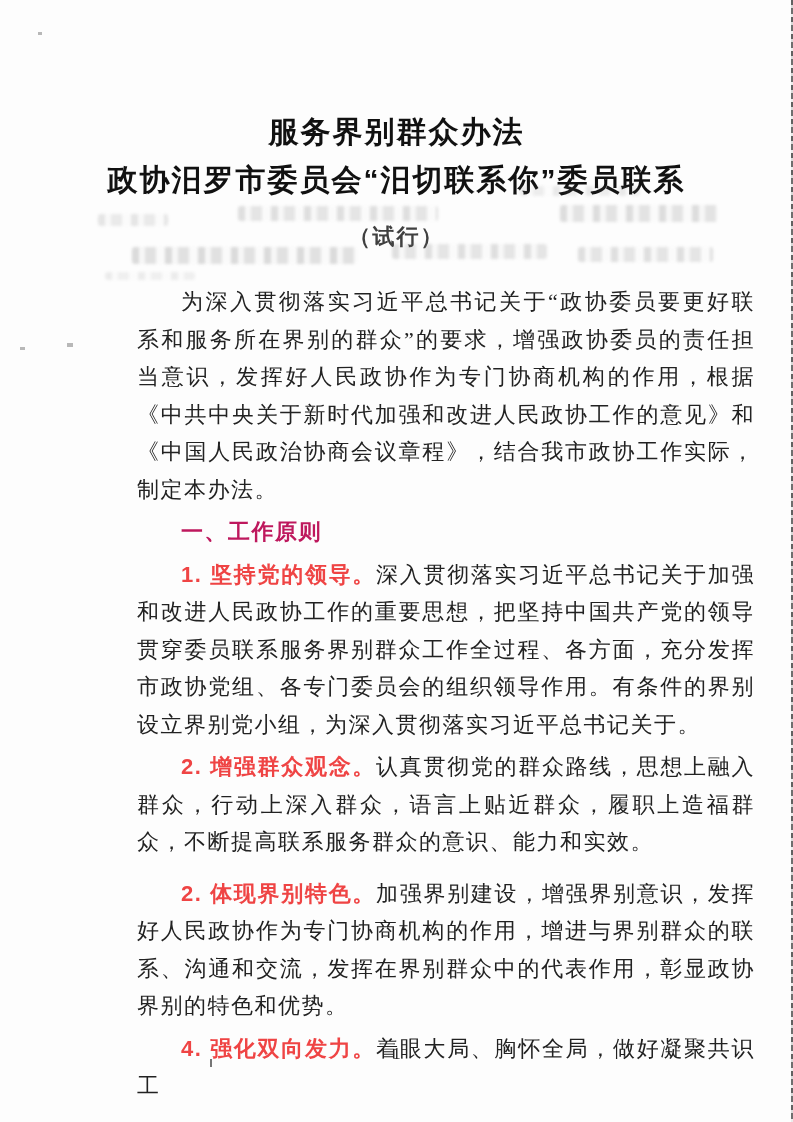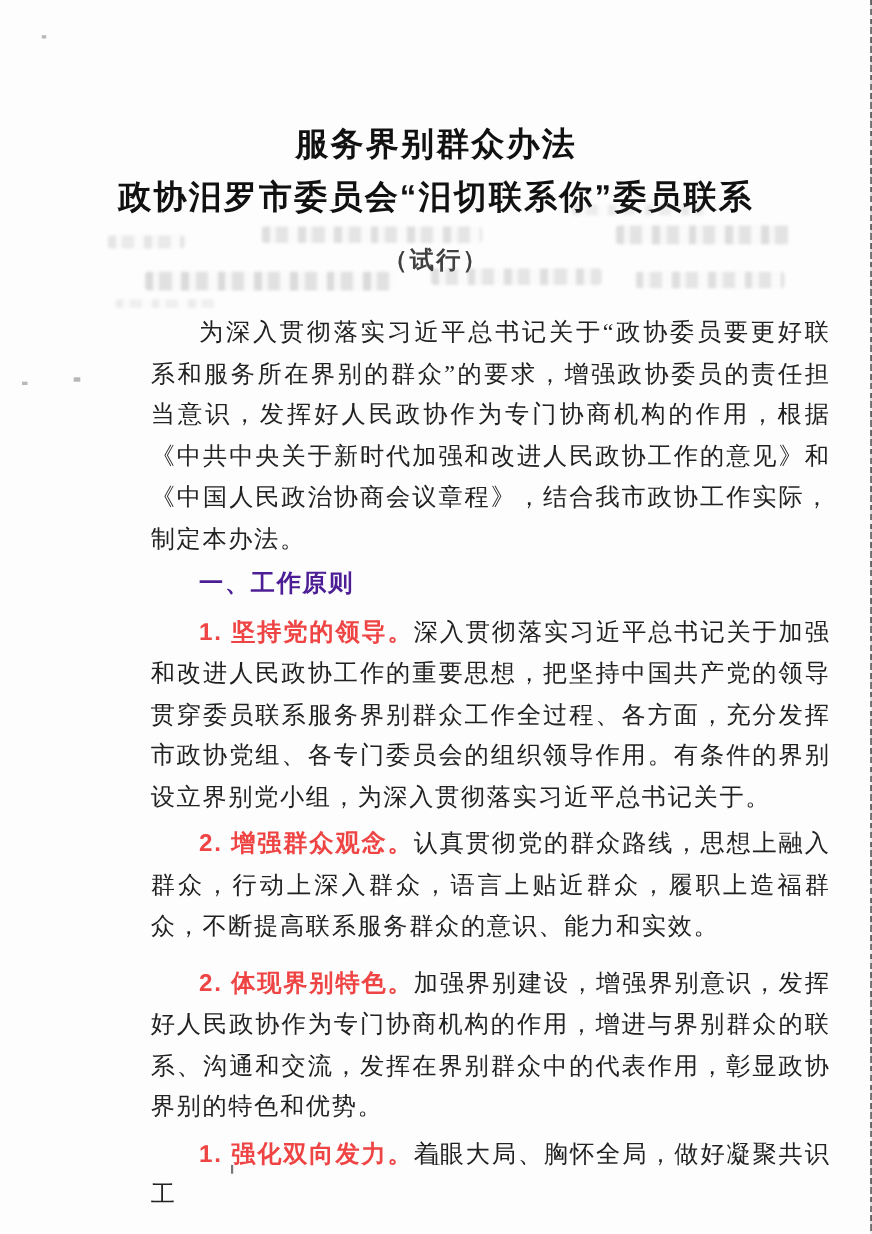--- a/index.html
+++ b/index.html
@@ -50,23 +50,23 @@
     font-size: 22px;
     line-height: 37.5px;
     letter-spacing: 1.5px;
     text-align: justify;
     text-justify: inter-ideograph;
     color: #222;
     margin-left: 28px;
   }
   .doc-body p { margin: 0; text-indent: 2em; }
   .para-heading {
-    font-family: Liberation Mono, monospace;
+    font-family: Liberation Serif, serif;
     font-weight: 700;
-    color: #4c1d95;
+    color: #be185d;
     margin-top: 5px !important;
   }
   .item { margin-top: 5px !important; }
   .item-gap { margin-top: 14px !important; }
   .item-lead {
     font-family: "Liberation Sans", sans-serif;
     font-weight: 700;
     color: #ef4444;
   }
 
@@ -136,21 +136,21 @@
   <div class="doc-body">
     <p>为深入贯彻落实习近平总书记关于“政协委员要更好联系和服务所在界别的群众”的要求，增强政协委员的责任担当意识，发挥好人民政协作为专门协商机构的作用，根据《中共中央关于新时代加强和改进人民政协工作的意见》和《中国人民政治协商会议章程》，结合我市政协工作实际，制定本办法。</p>
     <p class="para-heading">一、工作原则</p>
 
     <p class="item"><span class="item-lead">1. 坚持党的领导。</span><span>深入贯彻落实习近平总书记关于加强和改进人民政协工作的重要思想，把坚持中国共产党的领导贯穿委员联系服务界别群众工作全过程、各方面，充分发挥市政协党组、各专门委员会的组织领导作用。有条件的界别设立界别党小组，为深入贯彻落实习近平总书记关于。</span></p>
 
     <p class="item"><span class="item-lead">2. 增强群众观念。</span><span>认真贯彻党的群众路线，思想上融入群众，行动上深入群众，语言上贴近群众，履职上造福群众，不断提高联系服务群众的意识、能力和实效。</span></p>
 
     <p class="item item-gap"><span class="item-lead">2. 体现界别特色。</span><span>加强界别建设，增强界别意识，发挥好人民政协作为专门协商机构的作用，增进与界别群众的联系、沟通和交流，发挥在界别群众中的代表作用，彰显政协界别的特色和优势。</span></p>
 
-    <p class="item"><span class="item-lead">1. 强化双向发力。</span><span>着眼大局、胸怀全局，做好凝聚共识工</span></p>
+    <p class="item"><span class="item-lead">4. 强化双向发力。</span><span>着眼大局、胸怀全局，做好凝聚共识工</span></p>
   </div>
 
   <div class="page-number">1</div>
 
   <div class="smudge s1"></div>
   <div class="smudge s2"></div>
   <div class="smudge s3"></div>
   <div class="smudge s4"></div>
   <div class="smudge s5"></div>
   <div class="smudge s6"></div>

